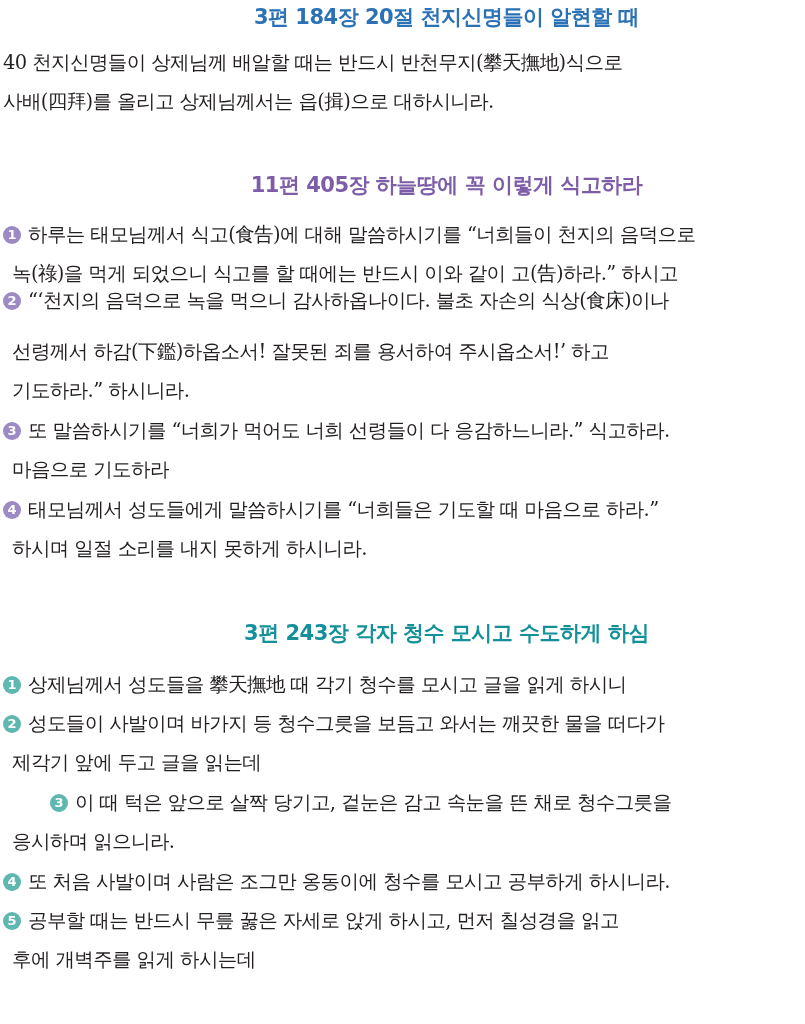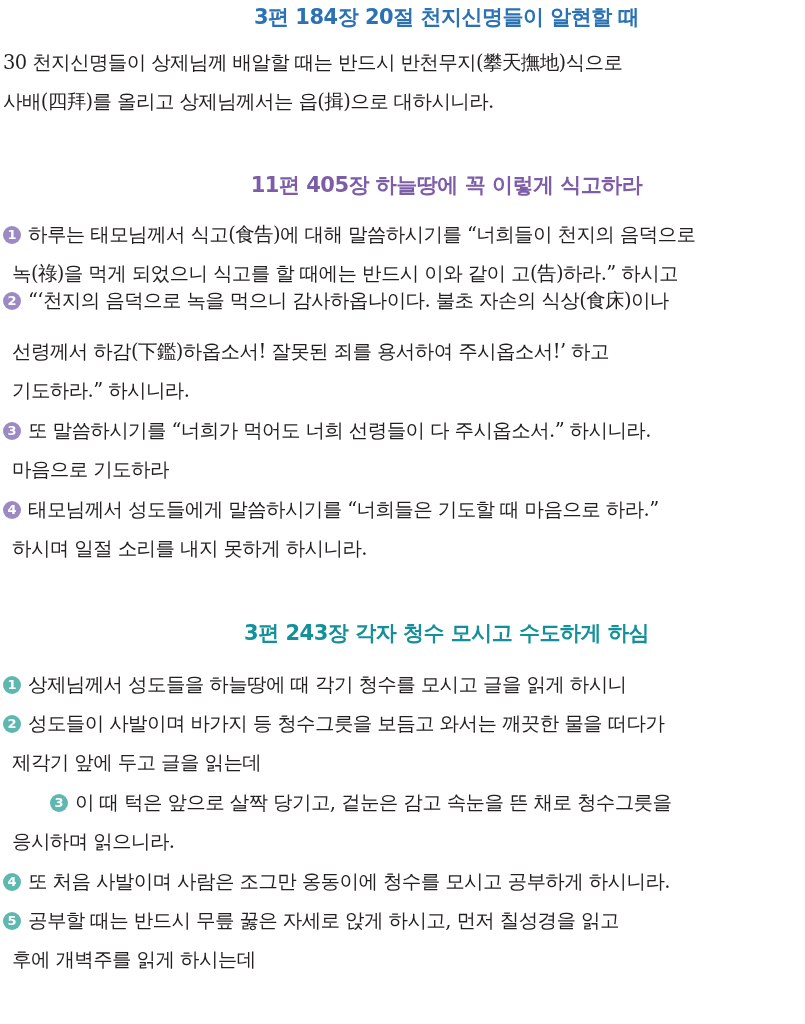--- a/index.html
+++ b/index.html
@@ -23,21 +23,21 @@
     color: #fff; font-family: "DejaVu Sans", sans-serif; font-weight: bold;
     font-size: 13px; line-height: 18px; text-align: center;
     vertical-align: 2px; margin-right: 7px; letter-spacing: 0;
   }
 </style>
 </head>
 <body>
 
 <div>
   <div class="heading" style="top:2px;color:#2a72b5;">3편 184장 20절 천지신명들이 알현할 때</div>
-  <div class="line" style="left:3px;top:48px;">30 천지신명들이 상제님께 배알할 때는 반드시 반천무지(攀天撫地)식으로</div>
+  <div class="line" style="left:3px;top:48px;">40 천지신명들이 상제님께 배알할 때는 반드시 반천무지(攀天撫地)식으로</div>
   <div class="line" style="left:3px;top:87px;">사배(四拜)를 올리고 상제님께서는 읍(揖)으로 대하시니라.</div>
 </div>
 
 <div>
   <div class="heading" style="top:170px;color:#7d5ca8;">11편 405장 하늘땅에 꼭 이렇게 식고하라</div>
 
   <div>
     <div class="line" style="left:3px;top:220px;">
       <span class="badge" style="background:#9b8ac4;">1</span><span>하루는 태모님께서 식고(食告)에 대해 말씀하시기를 “너희들이 천지의 음덕으로</span>
     </div>
@@ -47,39 +47,39 @@
   <div>
     <div class="line" style="left:3px;top:286px;">
       <span class="badge" style="background:#9b8ac4;">2</span><span>“‘천지의 음덕으로 녹을 먹으니 감사하옵나이다. 불초 자손의 식상(食床)이나</span>
     </div>
     <div class="line" style="left:12px;top:337px;">선령께서 하감(下鑑)하옵소서! 잘못된 죄를 용서하여 주시옵소서!’ 하고</div>
     <div class="line" style="left:12px;top:376px;">기도하라.” 하시니라.</div>
   </div>
 
   <div>
     <div class="line" style="left:3px;top:416px;">
-      <span class="badge" style="background:#9b8ac4;">3</span><span>또 말씀하시기를 “너희가 먹어도 너희 선령들이 다 주시옵소서.” 하시니라.</span>
+      <span class="badge" style="background:#9b8ac4;">3</span><span>또 말씀하시기를 “너희가 먹어도 너희 선령들이 다 응감하느니라.” 식고하라.</span>
     </div>
     <div class="line" style="left:12px;top:455px;">마음으로 기도하라</div>
   </div>
 
   <div>
     <div class="line" style="left:3px;top:495px;">
       <span class="badge" style="background:#9b8ac4;">4</span><span>태모님께서 성도들에게 말씀하시기를 “너희들은 기도할 때 마음으로 하라.”</span>
     </div>
     <div class="line" style="left:12px;top:534px;">하시며 일절 소리를 내지 못하게 하시니라.</div>
   </div>
 </div>
 
 <div>
   <div class="heading" style="top:618px;color:#14909a;">3편 243장 각자 청수 모시고 수도하게 하심</div>
 
   <div>
     <div class="line" style="left:3px;top:670px;">
-      <span class="badge" style="background:#5fb8b0;">1</span><span>상제님께서 성도들을 하늘땅에 때 각기 청수를 모시고 글을 읽게 하시니</span>
+      <span class="badge" style="background:#5fb8b0;">1</span><span>상제님께서 성도들을 攀天撫地 때 각기 청수를 모시고 글을 읽게 하시니</span>
     </div>
   </div>
 
   <div>
     <div class="line" style="left:3px;top:709px;">
       <span class="badge" style="background:#5fb8b0;">2</span><span>성도들이 사발이며 바가지 등 청수그릇을 보듬고 와서는 깨끗한 물을 떠다가</span>
     </div>
     <div class="line" style="left:12px;top:748px;">제각기 앞에 두고 글을 읽는데</div>
   </div>
 

